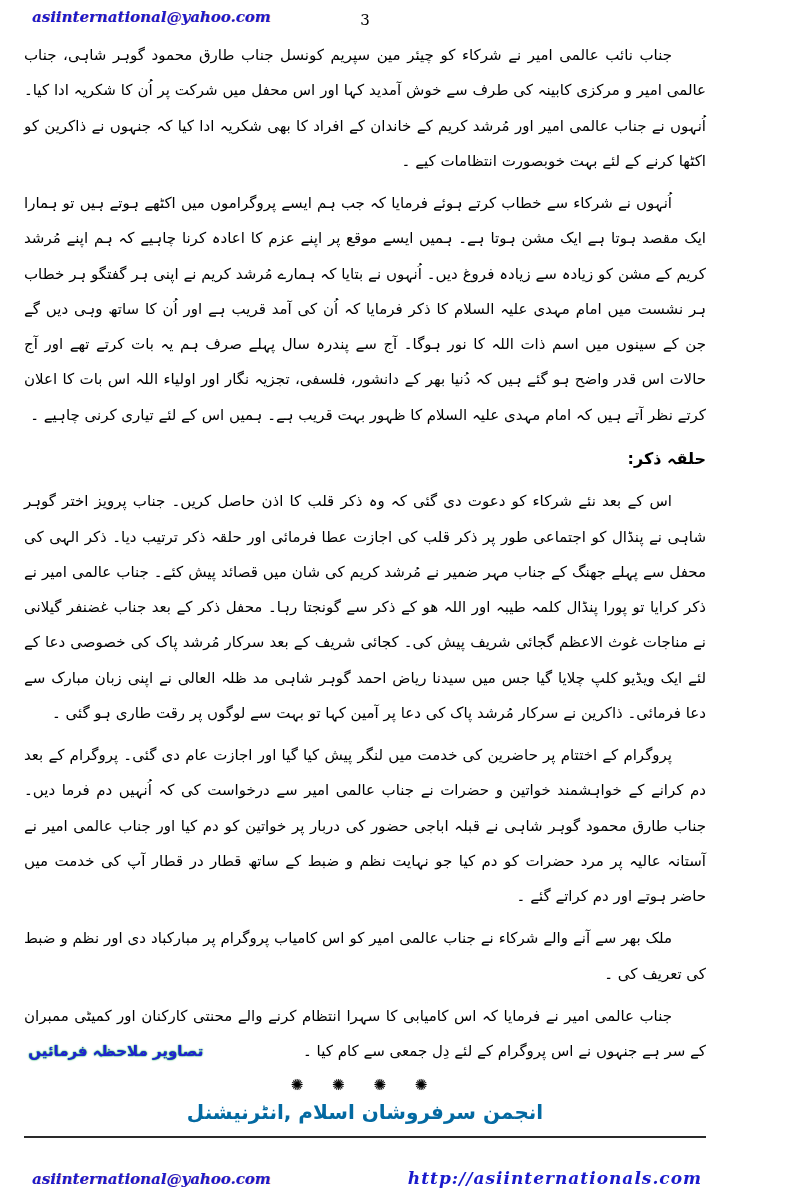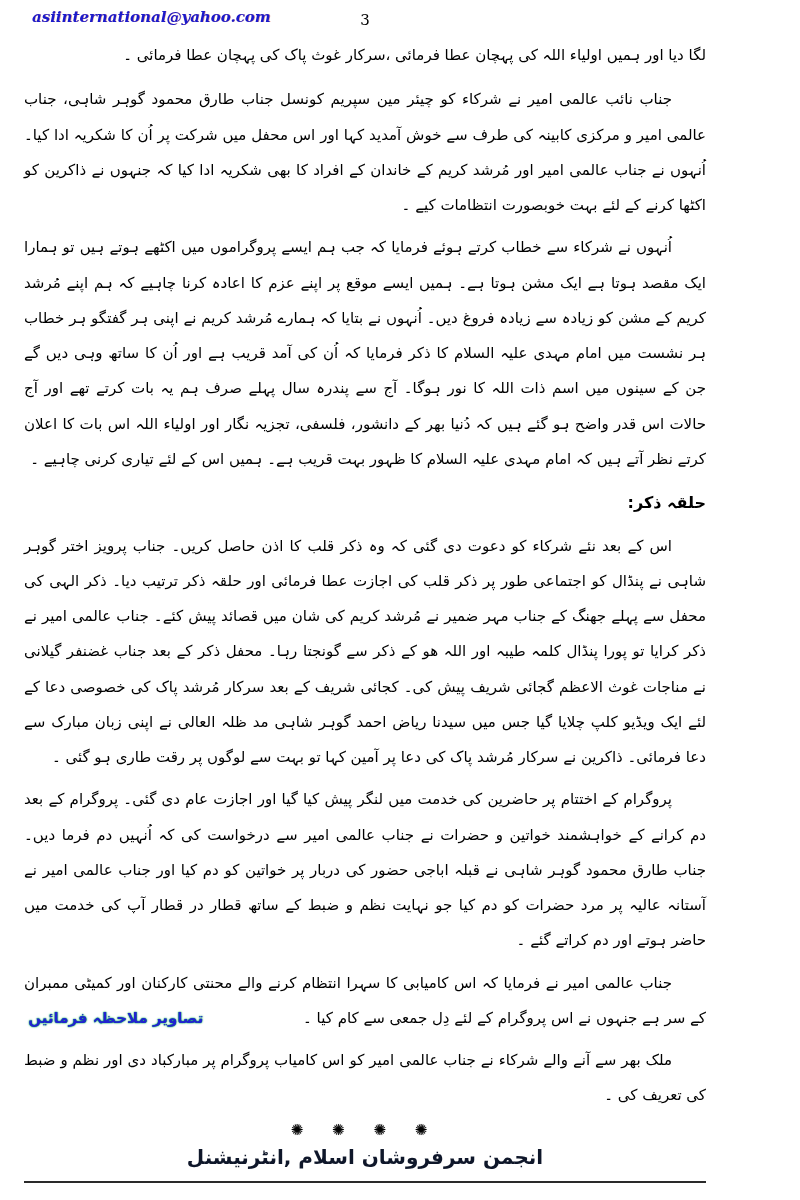--- a/index.html
+++ b/index.html
@@ -48,21 +48,21 @@
     margin-right:95px;white-space:nowrap;
   }
   
   .footer-group{margin-top:auto;flex:0 0 auto;}
   .ornament{
     text-align:center;direction:ltr;font-size:15px;letter-spacing:12px;
     color:#000;text-shadow:0 0 1px #999;
   }
   .org-name{
     direction:rtl;text-align:center;font-weight:bold;font-size:20px;
-    margin-top:6px;color:#0f172a;
+    margin-top:6px;color:#0369a1;
   }
   .divider{
     border:none;border-top:2px solid #2a2a2a;
     margin:12px 0 4px 0;
   }
   .footer-row{
     direction:ltr;display:flex;justify-content:space-between;
     align-items:baseline;padding:2px 4px 0 8px;
   }
   .footer-email{
@@ -79,33 +79,32 @@
 <body>
 
 <div class="page">
 
   <div class="header">
     <span class="header-email">asiinternational@yahoo.com</span>
     <span class="page-number">3</span>
   </div>
 
   <div class="content">
-    <p class="para cont">لگا دیا اور ہمیں اولیاء اللہ کی پہچان عطا فرمائی ،سرکار غوث پاک کی پہچان عطا فرمائی ۔</p>
     <p class="para">جناب نائب عالمی امیر نے شرکاء کو چیئر مین سپریم کونسل جناب طارق محمود گوہر شاہی، جناب عالمی امیر و مرکزی کابینہ کی طرف سے خوش آمدید کہا اور اس محفل میں شرکت پر اُن کا شکریہ ادا کیا۔ اُنہوں نے جناب عالمی امیر اور مُرشد کریم کے خاندان کے افراد کا بھی شکریہ ادا کیا کہ جنہوں نے ذاکرین کو اکٹھا کرنے کے لئے بہت خوبصورت انتظامات کیے ۔</p>
     <p class="para">اُنہوں نے شرکاء سے خطاب کرتے ہوئے فرمایا کہ جب ہم ایسے پروگراموں میں اکٹھے ہوتے ہیں تو ہمارا ایک مقصد ہوتا ہے ایک مشن ہوتا ہے۔ ہمیں ایسے موقع پر اپنے عزم کا اعادہ کرنا چاہیے کہ ہم اپنے مُرشد کریم کے مشن کو زیادہ سے زیادہ فروغ دیں۔ اُنہوں نے بتایا کہ ہمارے مُرشد کریم نے اپنی ہر گفتگو ہر خطاب ہر نشست میں امام مہدی علیہ السلام کا ذکر فرمایا کہ اُن کی آمد قریب ہے اور اُن کا ساتھ وہی دیں گے جن کے سینوں میں اسم ذات اللہ کا نور ہوگا۔ آج سے پندرہ سال پہلے صرف ہم یہ بات کرتے تھے اور آج حالات اس قدر واضح ہو گئے ہیں کہ دُنیا بھر کے دانشور، فلسفی، تجزیہ نگار اور اولیاء اللہ اس بات کا اعلان کرتے نظر آتے ہیں کہ امام مہدی علیہ السلام کا ظہور بہت قریب ہے۔ ہمیں اس کے لئے تیاری کرنی چاہیے ۔</p>
 
     <p class="section-heading">حلقہ ذکر:</p>
 
     <p class="para">اس کے بعد نئے شرکاء کو دعوت دی گئی کہ وہ ذکر قلب کا اذن حاصل کریں۔ جناب پرویز اختر گوہر شاہی نے پنڈال کو اجتماعی طور پر ذکر قلب کی اجازت عطا فرمائی اور حلقہ ذکر ترتیب دیا۔ ذکر الہی کی محفل سے پہلے جھنگ کے جناب مہر ضمیر نے مُرشد کریم کی شان میں قصائد پیش کئے۔ جناب عالمی امیر نے ذکر کرایا تو پورا پنڈال کلمہ طیبہ اور اللہ ھو کے ذکر سے گونجتا رہا۔ محفل ذکر کے بعد جناب غضنفر گیلانی نے مناجات غوث الاعظم گجائی شریف پیش کی۔ کجائی شریف کے بعد سرکار مُرشد پاک کی خصوصی دعا کے لئے ایک ویڈیو کلپ چلایا گیا جس میں سیدنا ریاض احمد گوہر شاہی مد ظلہ العالی نے اپنی زبان مبارک سے دعا فرمائی۔ ذاکرین نے سرکار مُرشد پاک کی دعا پر آمین کہا تو بہت سے لوگوں پر رقت طاری ہو گئی ۔</p>
     <p class="para">پروگرام کے اختتام پر حاضرین کی خدمت میں لنگر پیش کیا گیا اور اجازت عام دی گئی۔ پروگرام کے بعد دم کرانے کے خواہشمند خواتین و حضرات نے جناب عالمی امیر سے درخواست کی کہ اُنہیں دم فرما دیں۔ جناب طارق محمود گوہر شاہی نے قبلہ اباجی حضور کی دربار پر خواتین کو دم کیا اور جناب عالمی امیر نے آستانہ عالیہ پر مرد حضرات کو دم کیا جو نہایت نظم و ضبط کے ساتھ قطار در قطار آپ کی خدمت میں حاضر ہوتے اور دم کراتے گئے ۔</p>
+    <p class="para">ملک بھر سے آنے والے شرکاء نے جناب عالمی امیر کو اس کامیاب پروگرام پر مبارکباد دی اور نظم و ضبط کی تعریف کی ۔</p>
     <p class="para">
       <span>جناب عالمی امیر نے فرمایا کہ اس کامیابی کا سہرا انتظام کرنے والے محنتی کارکنان اور کمیٹی ممبران کے سر ہے جنہوں نے اس پروگرام کے لئے دِل جمعی سے کام کیا ۔</span>
       <span class="photos-link">تصاویر ملاحظہ فرمائیں</span>
     </p>
-    <p class="para">ملک بھر سے آنے والے شرکاء نے جناب عالمی امیر کو اس کامیاب پروگرام پر مبارکباد دی اور نظم و ضبط کی تعریف کی ۔</p>
   </div>
 
   <div class="footer-group">
     <div class="ornament">✺ ✺ ✺ ✺</div>
     <div class="org-name">انجمن سرفروشان اسلام ,انٹرنیشنل</div>
     <hr class="divider">
     <div class="footer-row">
       <span class="footer-email">asiinternational@yahoo.com</span>
       <span class="footer-url">http://asiinternationals.com</span>
     </div>

